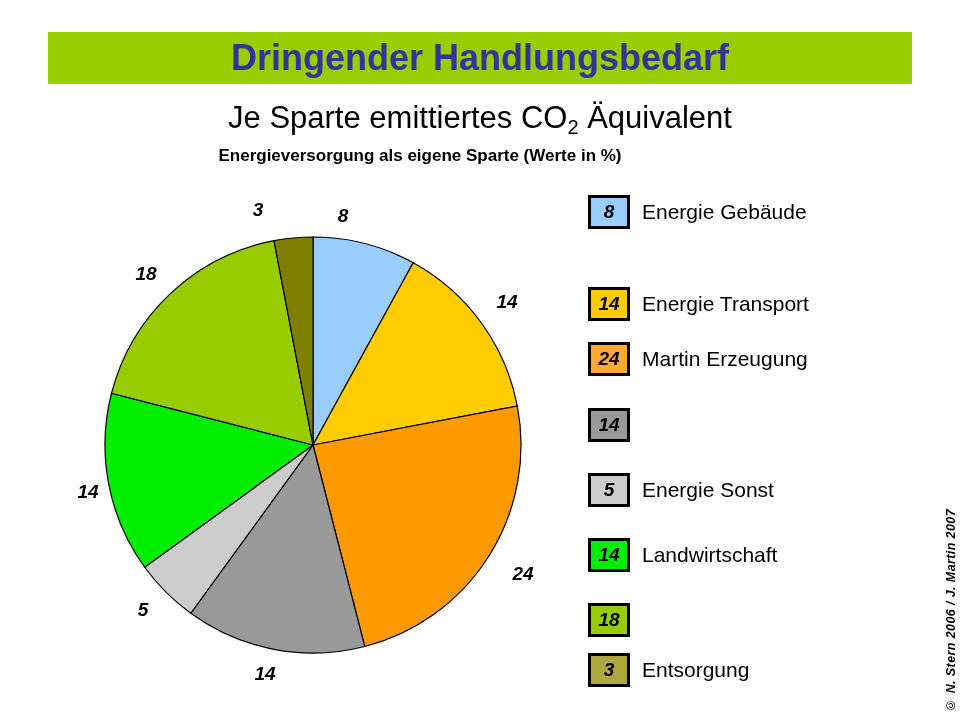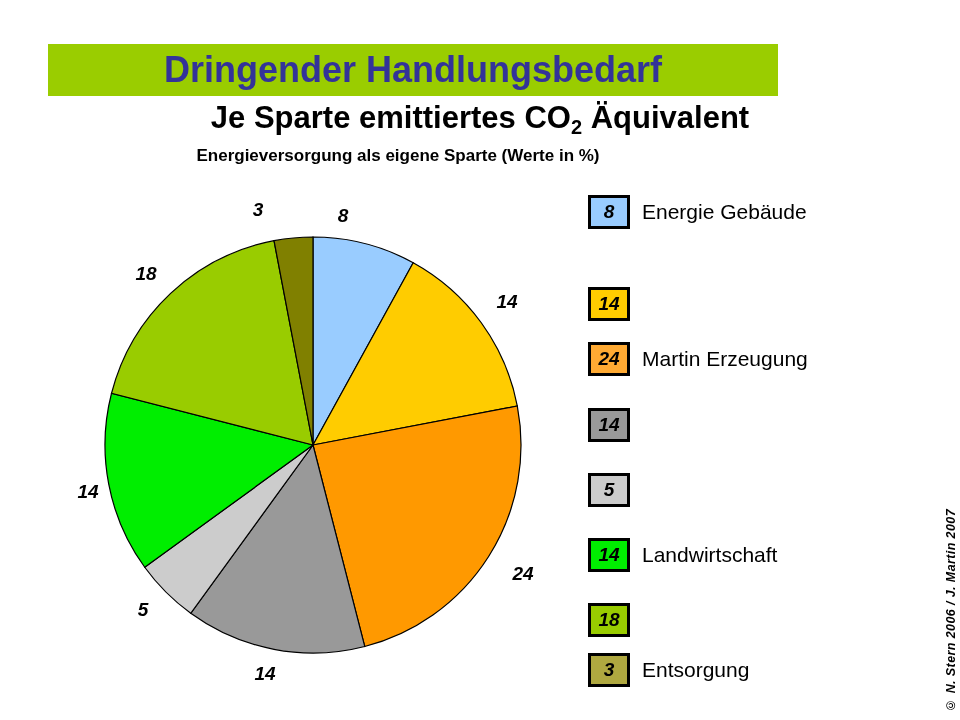--- a/index.html
+++ b/index.html
@@ -13,22 +13,22 @@
     position: relative;
     overflow: hidden;
     font-family: "Liberation Sans", sans-serif;
     color: #000000;
   }
 
   
   #title-banner {
     position: absolute;
     left: 48px;
-    top: 44px;
-    width: 730px;
+    top: 32px;
+    width: 864px;
     height: 52px;
     background: #9ACD00;
   }
   #title-banner .title-text {
     position: absolute;
     left: 0;
     right: 0;
     top: 50%;
     transform: translateY(-50%);
     text-align: center;
@@ -40,40 +40,41 @@
   }
 
   
   #chart-heading {
     position: absolute;
     left: 0;
     top: 100px;
     width: 960px;
     text-align: center;
     font-size: 31px;
-    font-weight: bold;
+    font-weight: normal;
     color: #000;
     white-space: nowrap;
   }
   #chart-heading sub {
     font-size: 20px;
     vertical-align: baseline;
     position: relative;
     top: 6px;
   }
   #chart-subheading {
     position: absolute;
     left: 0;
     top: 146px;
     width: 796px;
     text-align: center;
     font-size: 17px;
     font-weight: bold;
     color: #000;
     white-space: nowrap;
+    padding-left: 22px;
   }
 
   
   #pie-wrap {
     position: absolute;
     left: 60px;
     top: 180px;
     width: 520px;
     height: 520px;
   }
@@ -173,30 +174,32 @@
   </svg>
 </div>
 
 <div id="legend">
     <div class="legend-row" style="top: 0px;">
       <div class="legend-swatch" style="background: rgb(153, 204, 255);">8</div>
       <div class="legend-label">Energie Gebäude</div>
     </div>
     <div class="legend-row" style="top: 92px;">
       <div class="legend-swatch" style="background: rgb(255, 204, 0);">14</div>
+      <div class="legend-label">Energie Transport</div>
     </div>
     <div class="legend-row" style="top: 147px;">
       <div class="legend-swatch" style="background: rgb(255, 170, 51);">24</div>
       <div class="legend-label">Martin Erzeugung</div>
     </div>
     <div class="legend-row" style="top: 213px;">
       <div class="legend-swatch" style="background: rgb(153, 153, 153);">14</div>
     </div>
     <div class="legend-row" style="top: 278px;">
       <div class="legend-swatch" style="background: rgb(204, 204, 204);">5</div>
+      <div class="legend-label">Energie Sonst</div>
     </div>
     <div class="legend-row" style="top: 343px;">
       <div class="legend-swatch" style="background: rgb(0, 238, 0);">14</div>
       <div class="legend-label">Landwirtschaft</div>
     </div>
     <div class="legend-row" style="top: 408px;">
       <div class="legend-swatch" style="background: rgb(153, 204, 0);">18</div>
     </div>
     <div class="legend-row" style="top: 458px;">
       <div class="legend-swatch" style="background: rgb(175, 168, 64);">3</div>

